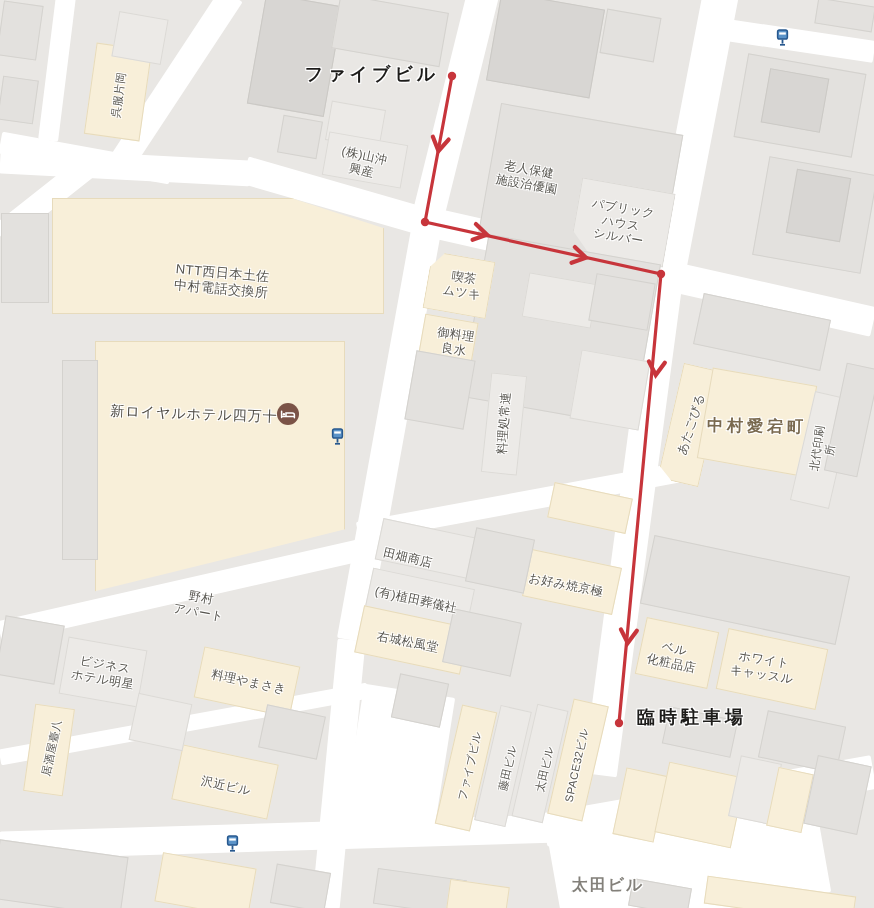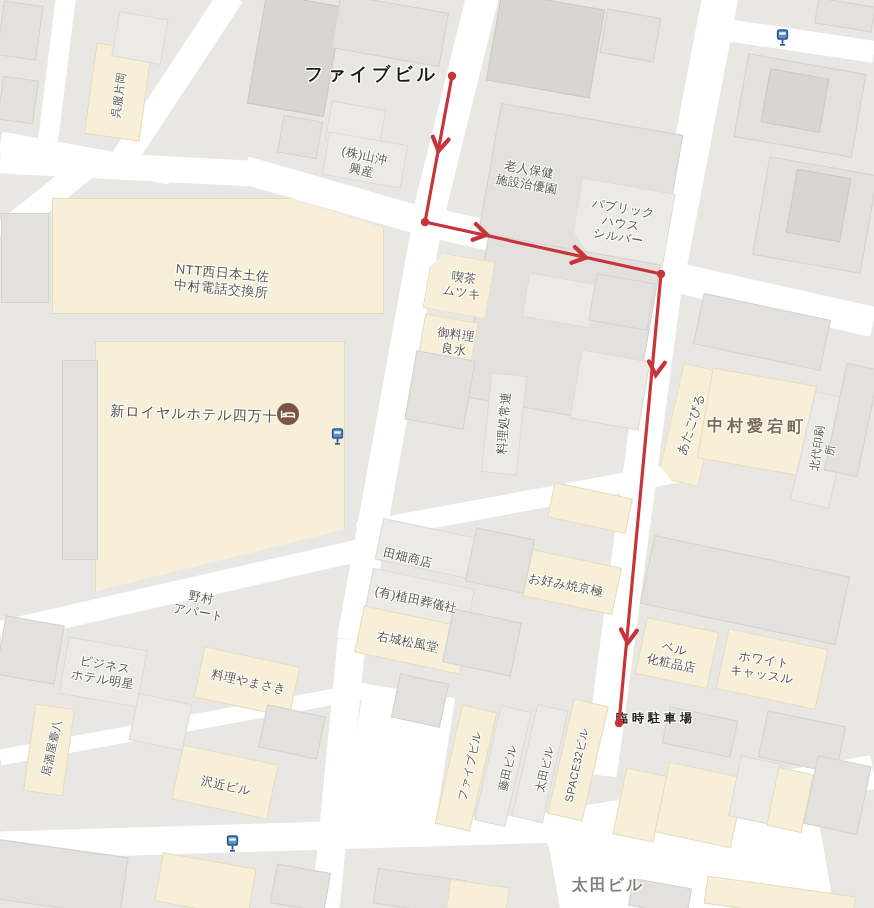--- a/index.html
+++ b/index.html
@@ -159,21 +159,21 @@
       <div class="lbl" style="left: 52px; top: 748px; font-size: 11px; transform: translate(-50%, -50%) rotate(-78deg);">居酒屋臺八</div>
       <div class="lbl" style="left: 226px; top: 786px; font-size: 12px; transform: translate(-50%, -50%) rotate(12deg);">沢近ビル</div>
       <div class="lbl" style="left: 470px; top: 766px; font-size: 11px; transform: translate(-50%, -50%) rotate(-77deg);">ファイブビル</div>
       <div class="lbl" style="left: 508px; top: 768px; font-size: 11px; transform: translate(-50%, -50%) rotate(-77deg);">藤田ビル</div>
       <div class="lbl" style="left: 545px; top: 769px; font-size: 11px; transform: translate(-50%, -50%) rotate(-77deg);">太田ビル</div>
       <div class="lbl" style="left: 577px; top: 765px; font-size: 11px; transform: translate(-50%, -50%) rotate(-78deg);">SPACE32ビル</div>
       <div class="lbl" style="left: 673px; top: 656px; font-size: 12px; transform: translate(-50%, -50%) rotate(12deg);">ベル
 化粧品店</div>
       <div class="lbl" style="left: 763px; top: 667px; font-size: 12px; transform: translate(-50%, -50%) rotate(9deg);">ホワイト
 キャッスル</div>
-      <div class="lbl bold-black" style="left: 656px; top: 718px; font-size: 12px; transform: translate(-50%, -50%) rotate(0deg);">臨時駐車場</div>
+      <div class="lbl bold-black" style="left: 692px; top: 718px; font-size: 18px; transform: translate(-50%, -50%) rotate(0deg);">臨時駐車場</div>
       <div class="lbl roadname" style="left: 608px; top: 885px; font-size: 16px; transform: translate(-50%, -50%) rotate(0deg);">太田ビル</div>
     </div>
 
   <div class="icon" style="left:776px;top:29px;">
     <svg width="13" height="17" viewBox="0 0 13 17">
         <rect x="1.6" y="1" width="9.8" height="9" rx="1.8" fill="#5b93c8" stroke="#27588e" stroke-width="1.5"></rect>
         <rect x="3.2" y="3.4" width="6.6" height="2.2" fill="#ffffff"></rect>
         <line x1="6.5" y1="10.5" x2="6.5" y2="14.6" stroke="#27588e" stroke-width="1.8"></line>
         <line x1="4" y1="15.8" x2="9" y2="15.8" stroke="#27588e" stroke-width="1.7"></line>
       </svg>

